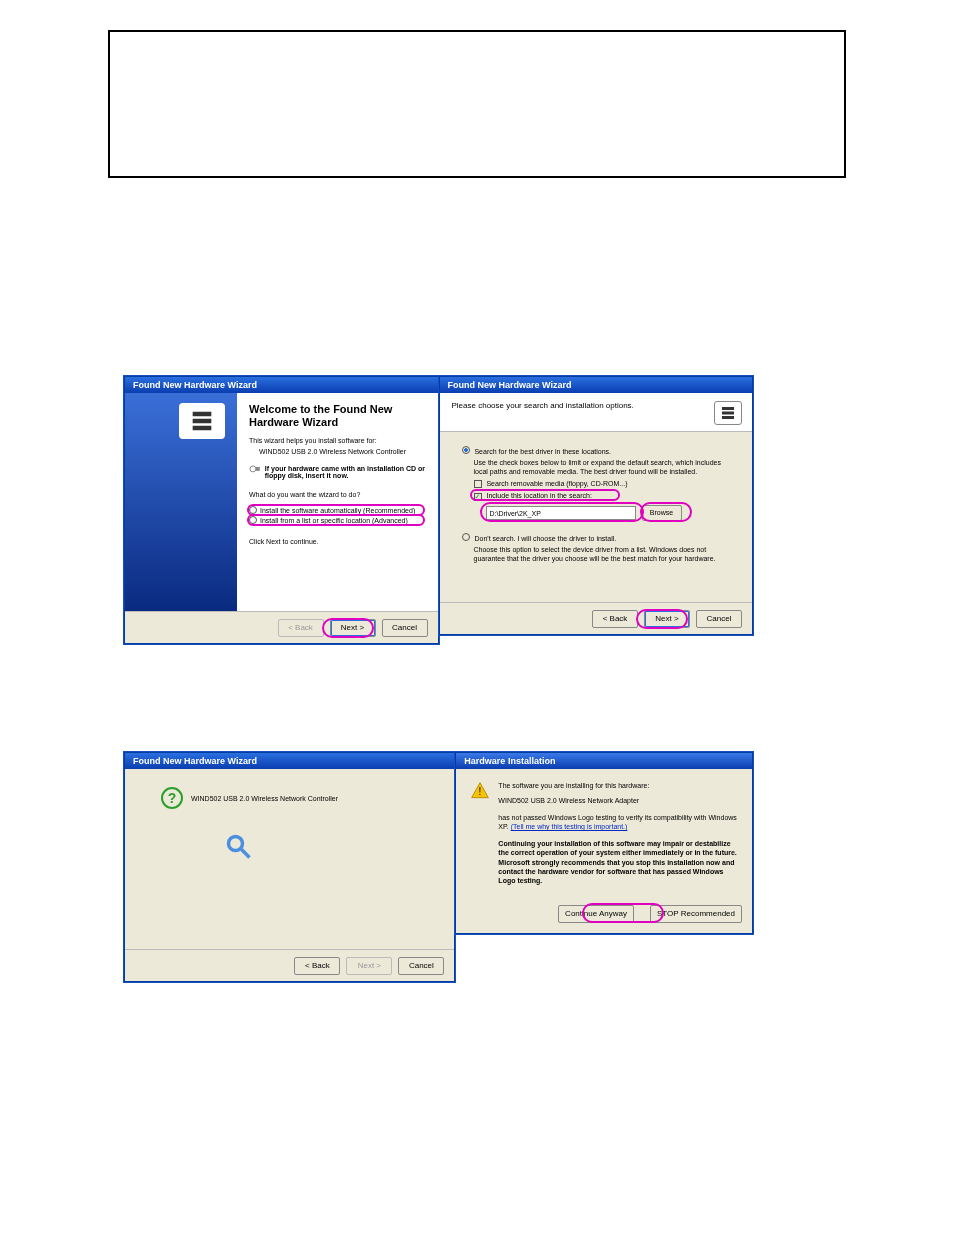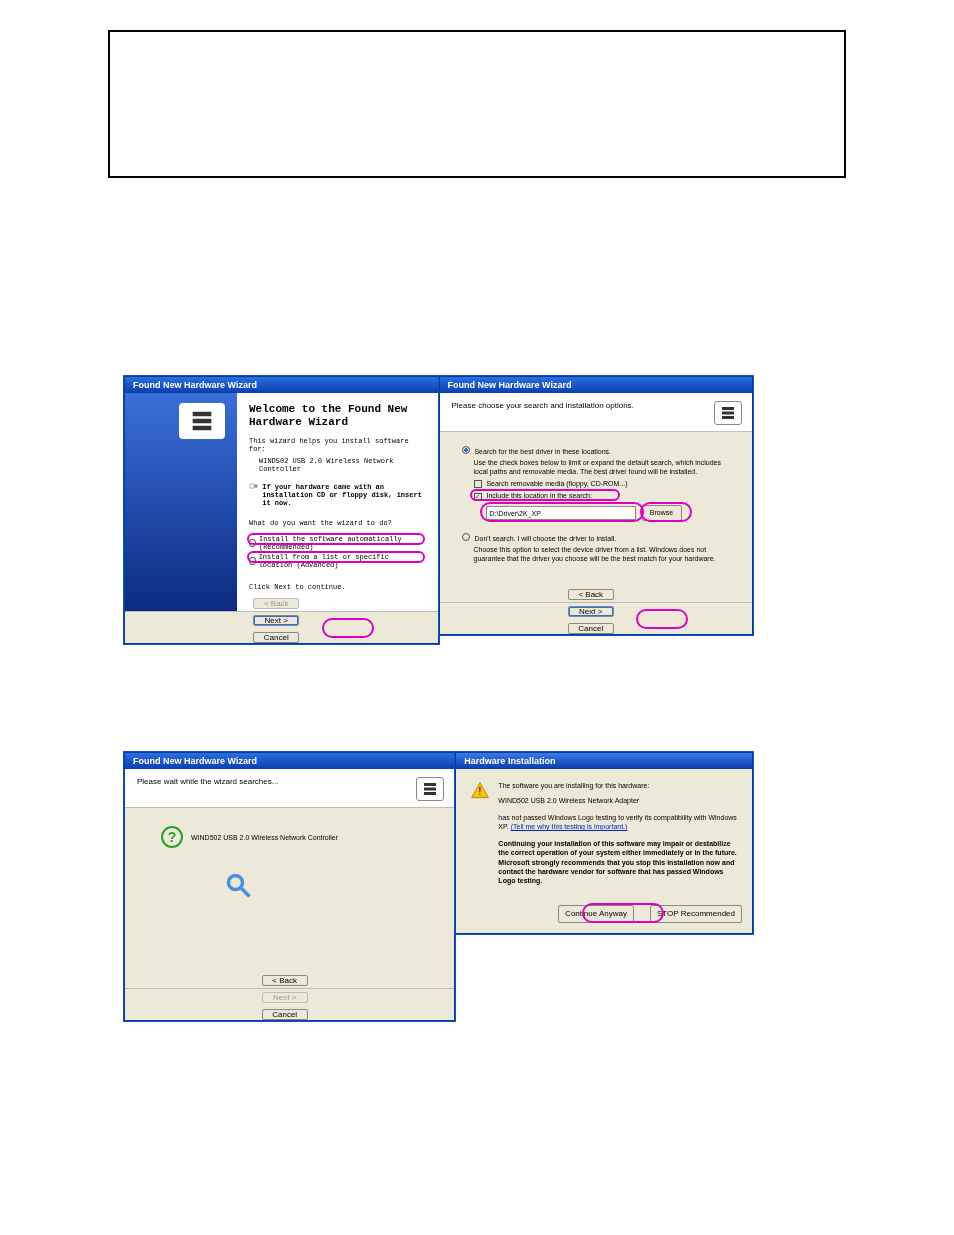--- a/index.html
+++ b/index.html
@@ -11,39 +11,39 @@
 
   .row { position: absolute; left: 0; width: 100%; display: flex; justify-content: space-between; align-items: flex-start; padding: 0 110px 0 124px; }
   .row-1 { top: 376px; }
   .row-2 { top: 752px; }
 
   .dialog { width: 334px; border: 1px solid #003ea0; font-size: 7px; color: #000; background: #ece9d8; box-shadow: 0 0 0 1px #1a4ec0; }
   .dialog.small { width: 300px; }
   .titlebar { background: linear-gradient(#2a6fe0, #0a3db0); color: #fff; font-weight: bold; font-size: 9px; padding: 3px 8px; }
   .titlebar-red { background: linear-gradient(#3a78e8, #0a3db0); color: #fff; font-weight: bold; font-size: 9px; padding: 3px 8px; }
 
-  .wiz-body { display: flex; font-family: Liberation Mono, monospace; }
+  .wiz-body { display: flex; }
   .wiz-sidebar { width: 112px; height: 218px; background: linear-gradient(#3a6fd8, #0a2a80); position: relative; }
   .wiz-sidebar .chip { position: absolute; top: 10px; left: 54px; width: 46px; height: 36px; background: #fff; border-radius: 4px; display: flex; align-items: center; justify-content: center; }
   .wiz-sidebar .chip svg { width: 28px; height: 28px; }
 
   .wiz-content { flex: 1; height: 218px; background: #fff; padding: 10px 12px; position: relative; }
   .wiz-content h2 { font-size: 11px; font-weight: bold; margin-bottom: 8px; line-height: 1.2; }
   .wiz-content .ptext { font-size: 7px; margin-bottom: 4px; }
   .wiz-content .indent { margin-left: 10px; }
   .cd-row { display: flex; align-items: flex-start; margin-top: 10px; }
   .cd-row .cd-ico { width: 18px; height: 14px; margin-right: 4px; }
   .cd-row .cd-txt { font-size: 7px; font-weight: bold; }
 
   .radio-wrap { margin-top: 8px; }
   .radio-line { font-size: 7px; display: flex; align-items: center; margin-top: 2px; position: relative; }
   .radio-line .r { width: 8px; height: 8px; border: 1px solid #555; border-radius: 50%; margin-right: 3px; display:inline-block; }
   .oval-pink { position: absolute; border: 2px solid #e000c0; border-radius: 12px; pointer-events: none; }
 
-  .btn-row { height: 32px; background: #ece9d8; border-top: 1px solid #bbb; display: flex; justify-content: flex-end; align-items: center; padding-right: 10px; gap: 6px; position: relative; flex-direction: column; }
+  .btn-row { height: 32px; background: #ece9d8; border-top: 1px solid #bbb; display: flex; justify-content: flex-end; align-items: center; padding-right: 10px; gap: 6px; position: relative; }
   .btn { min-width: 46px; height: 18px; font-size: 8px; background: #ece9d8; border: 1px solid #888; border-radius: 2px; padding: 0 6px; color:#000; }
   .btn.primary { box-shadow: 0 0 0 1px #2a6fe0 inset; }
   .btn:disabled { color: #999; border-color: #bbb; }
 
   
   .wiz-header { background: #fff; padding: 8px 10px 6px 12px; border-bottom: 1px solid #bbb; display: flex; justify-content: space-between; align-items: flex-start; }
   .wiz-header h3 { font-size: 8px; font-weight: normal; }
   .wiz-header .chip2 { width: 28px; height: 24px; background:#fff; border:1px solid #888; border-radius:3px; display:flex; align-items:center; justify-content:center; }
   .wiz-header .chip2 svg { width:18px; height:18px; }
   .wiz-main { background: #ece9d8; padding: 10px 16px 16px 22px; min-height: 170px; position: relative; font-size:7px; }
@@ -167,28 +167,20 @@
         <button class="btn">Cancel</button>
         <span class="oval-on-btn" style="right:64px; top:6px; width:52px; height:20px;"></span>
       </div>
     </div>
   </div>
 
   <div class="row row-2">
 
     <div class="dialog">
       <div class="titlebar">Found New Hardware Wizard</div>
-      <div class="wiz-header">
-        <h3>Please wait while the wizard searches...</h3>
-        <span class="chip2">
-          <svg viewBox="0 0 24 24">
-              <path fill="#333" d="M4 4h16v4H4zM4 10h16v4H4zM4 16h16v4H4z"></path>
-            </svg>
-        </span>
-      </div>
       <div class="searching-body">
         <div class="dev">
           <span class="qico">?</span>
           <span>WIND502 USB 2.0 Wireless Network Controller</span>
         </div>
         <div class="glass">
           <svg viewBox="0 0 24 24">
               <circle cx="9" cy="9" r="6" fill="none" stroke="#4a8fe0" stroke-width="3"></circle>
               <line x1="14" y1="14" x2="21" y2="21" stroke="#4a8fe0" stroke-width="3"></line>
             </svg>

